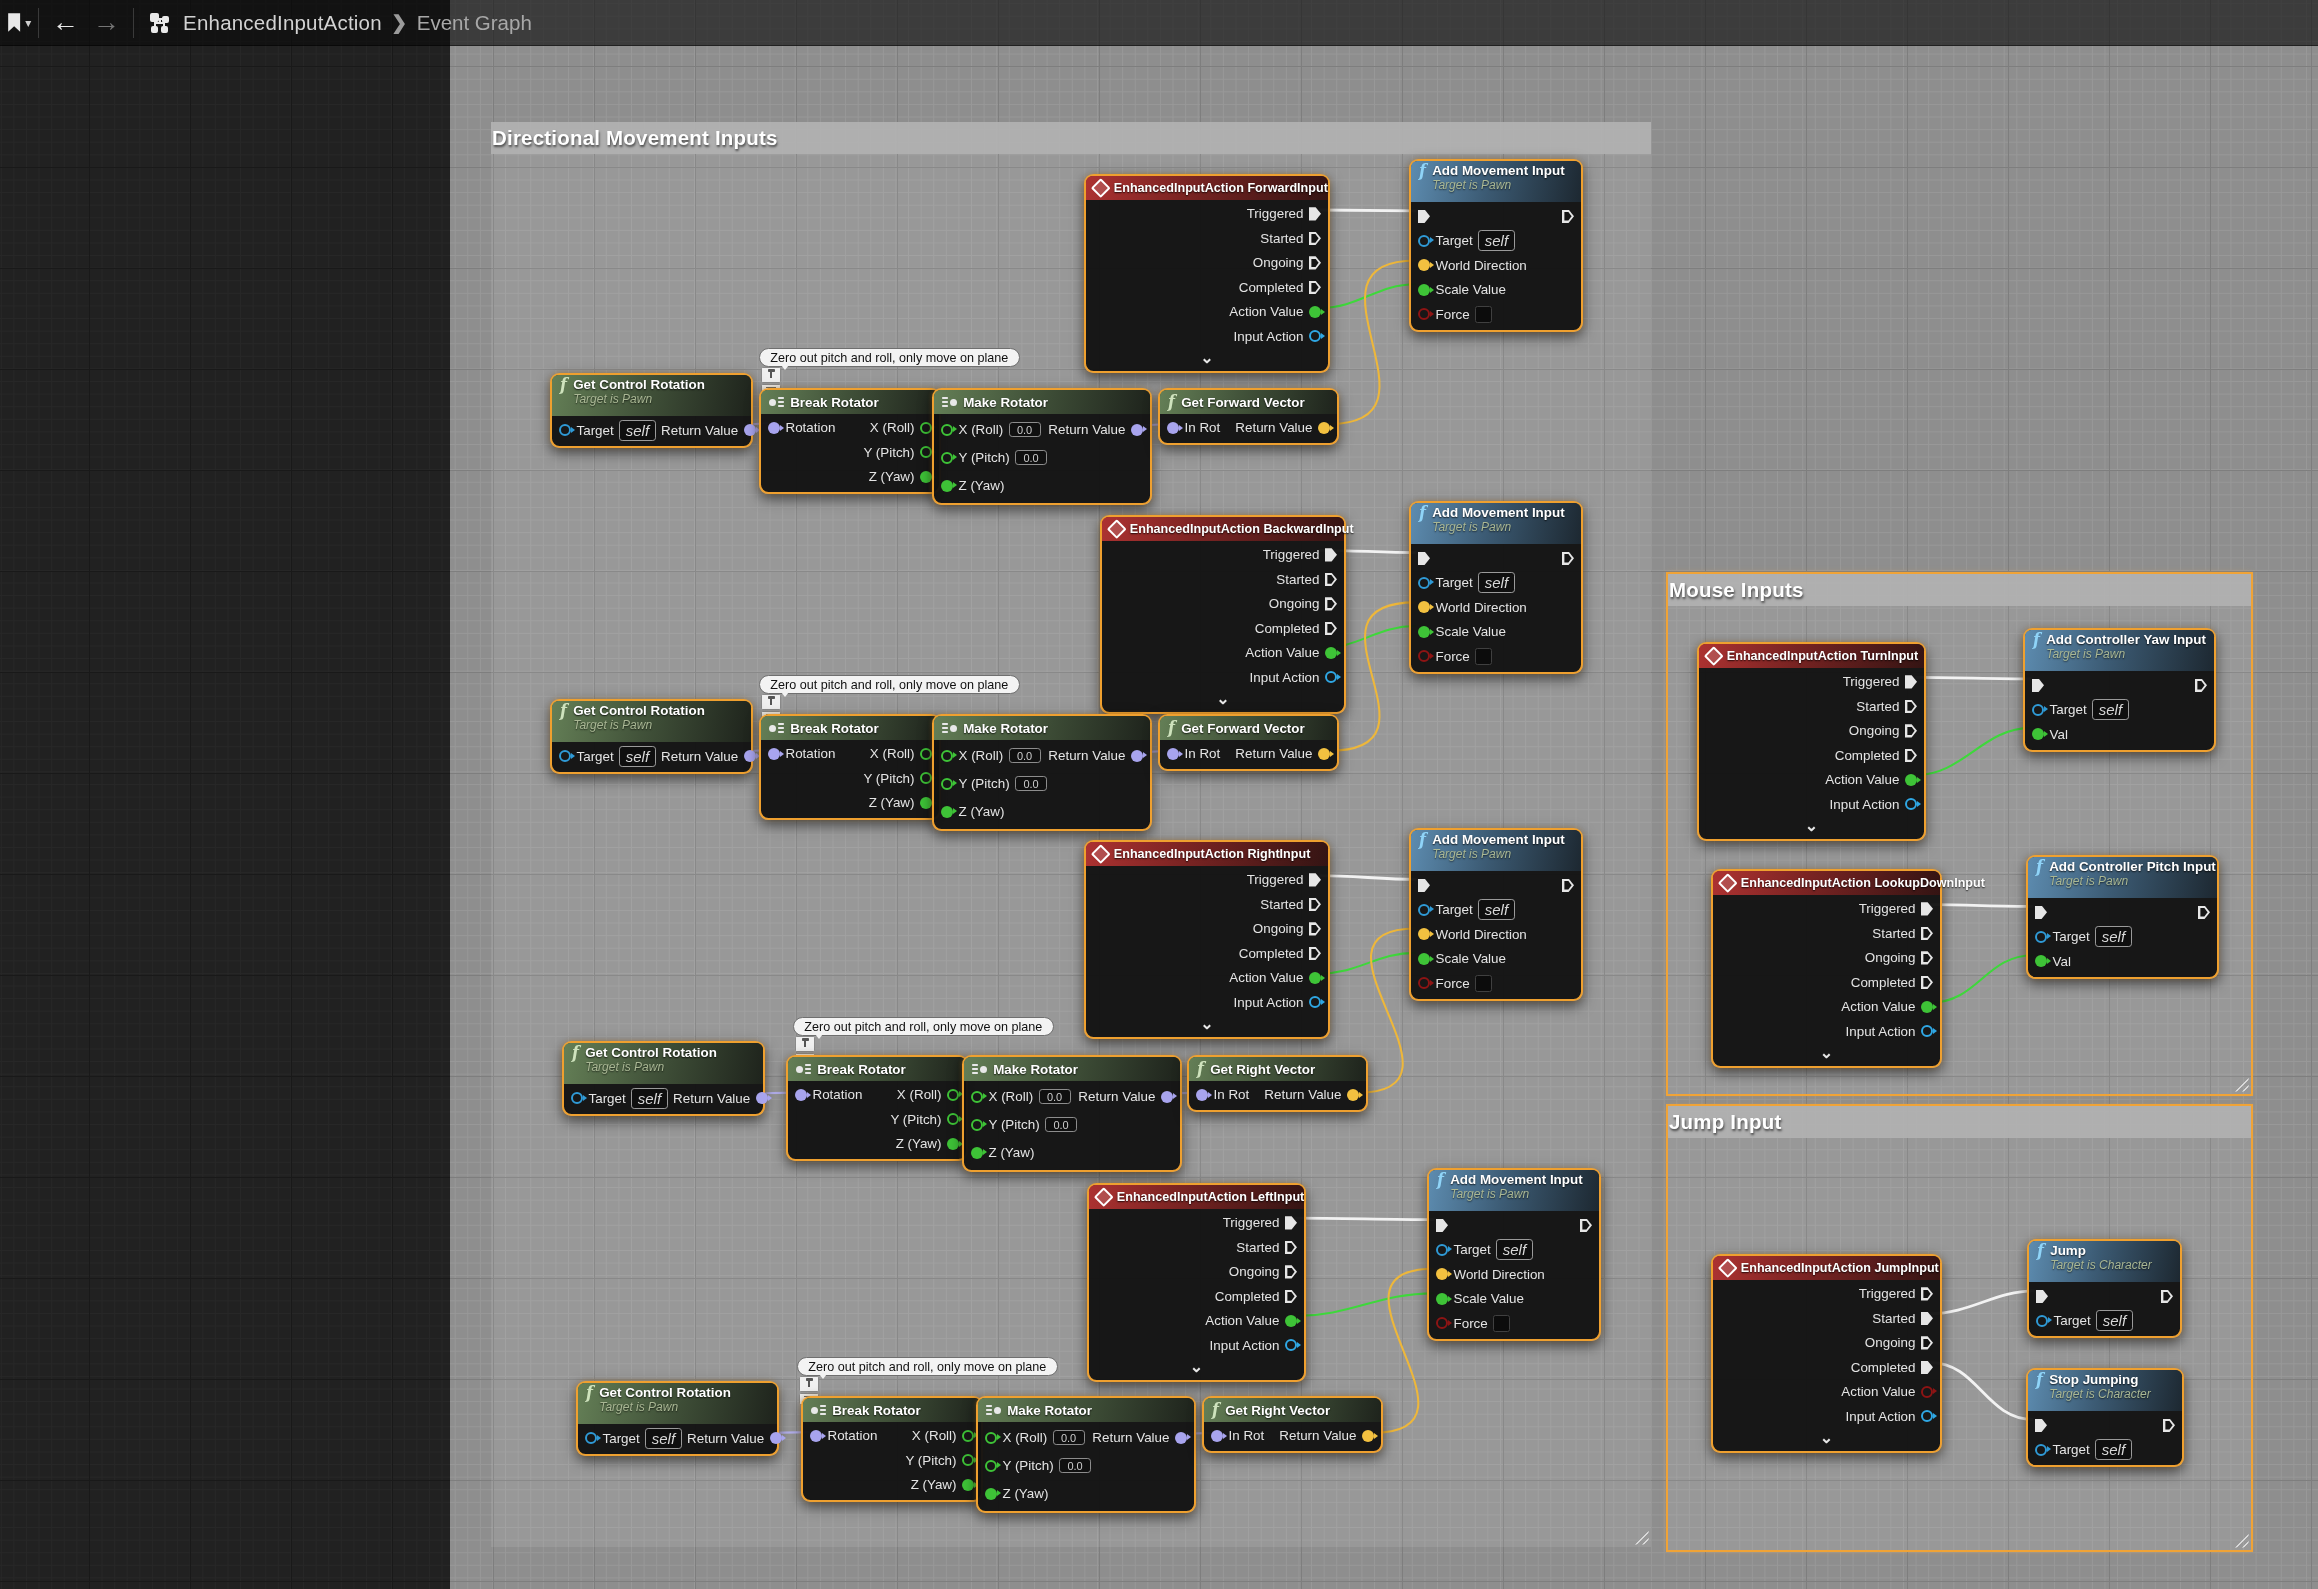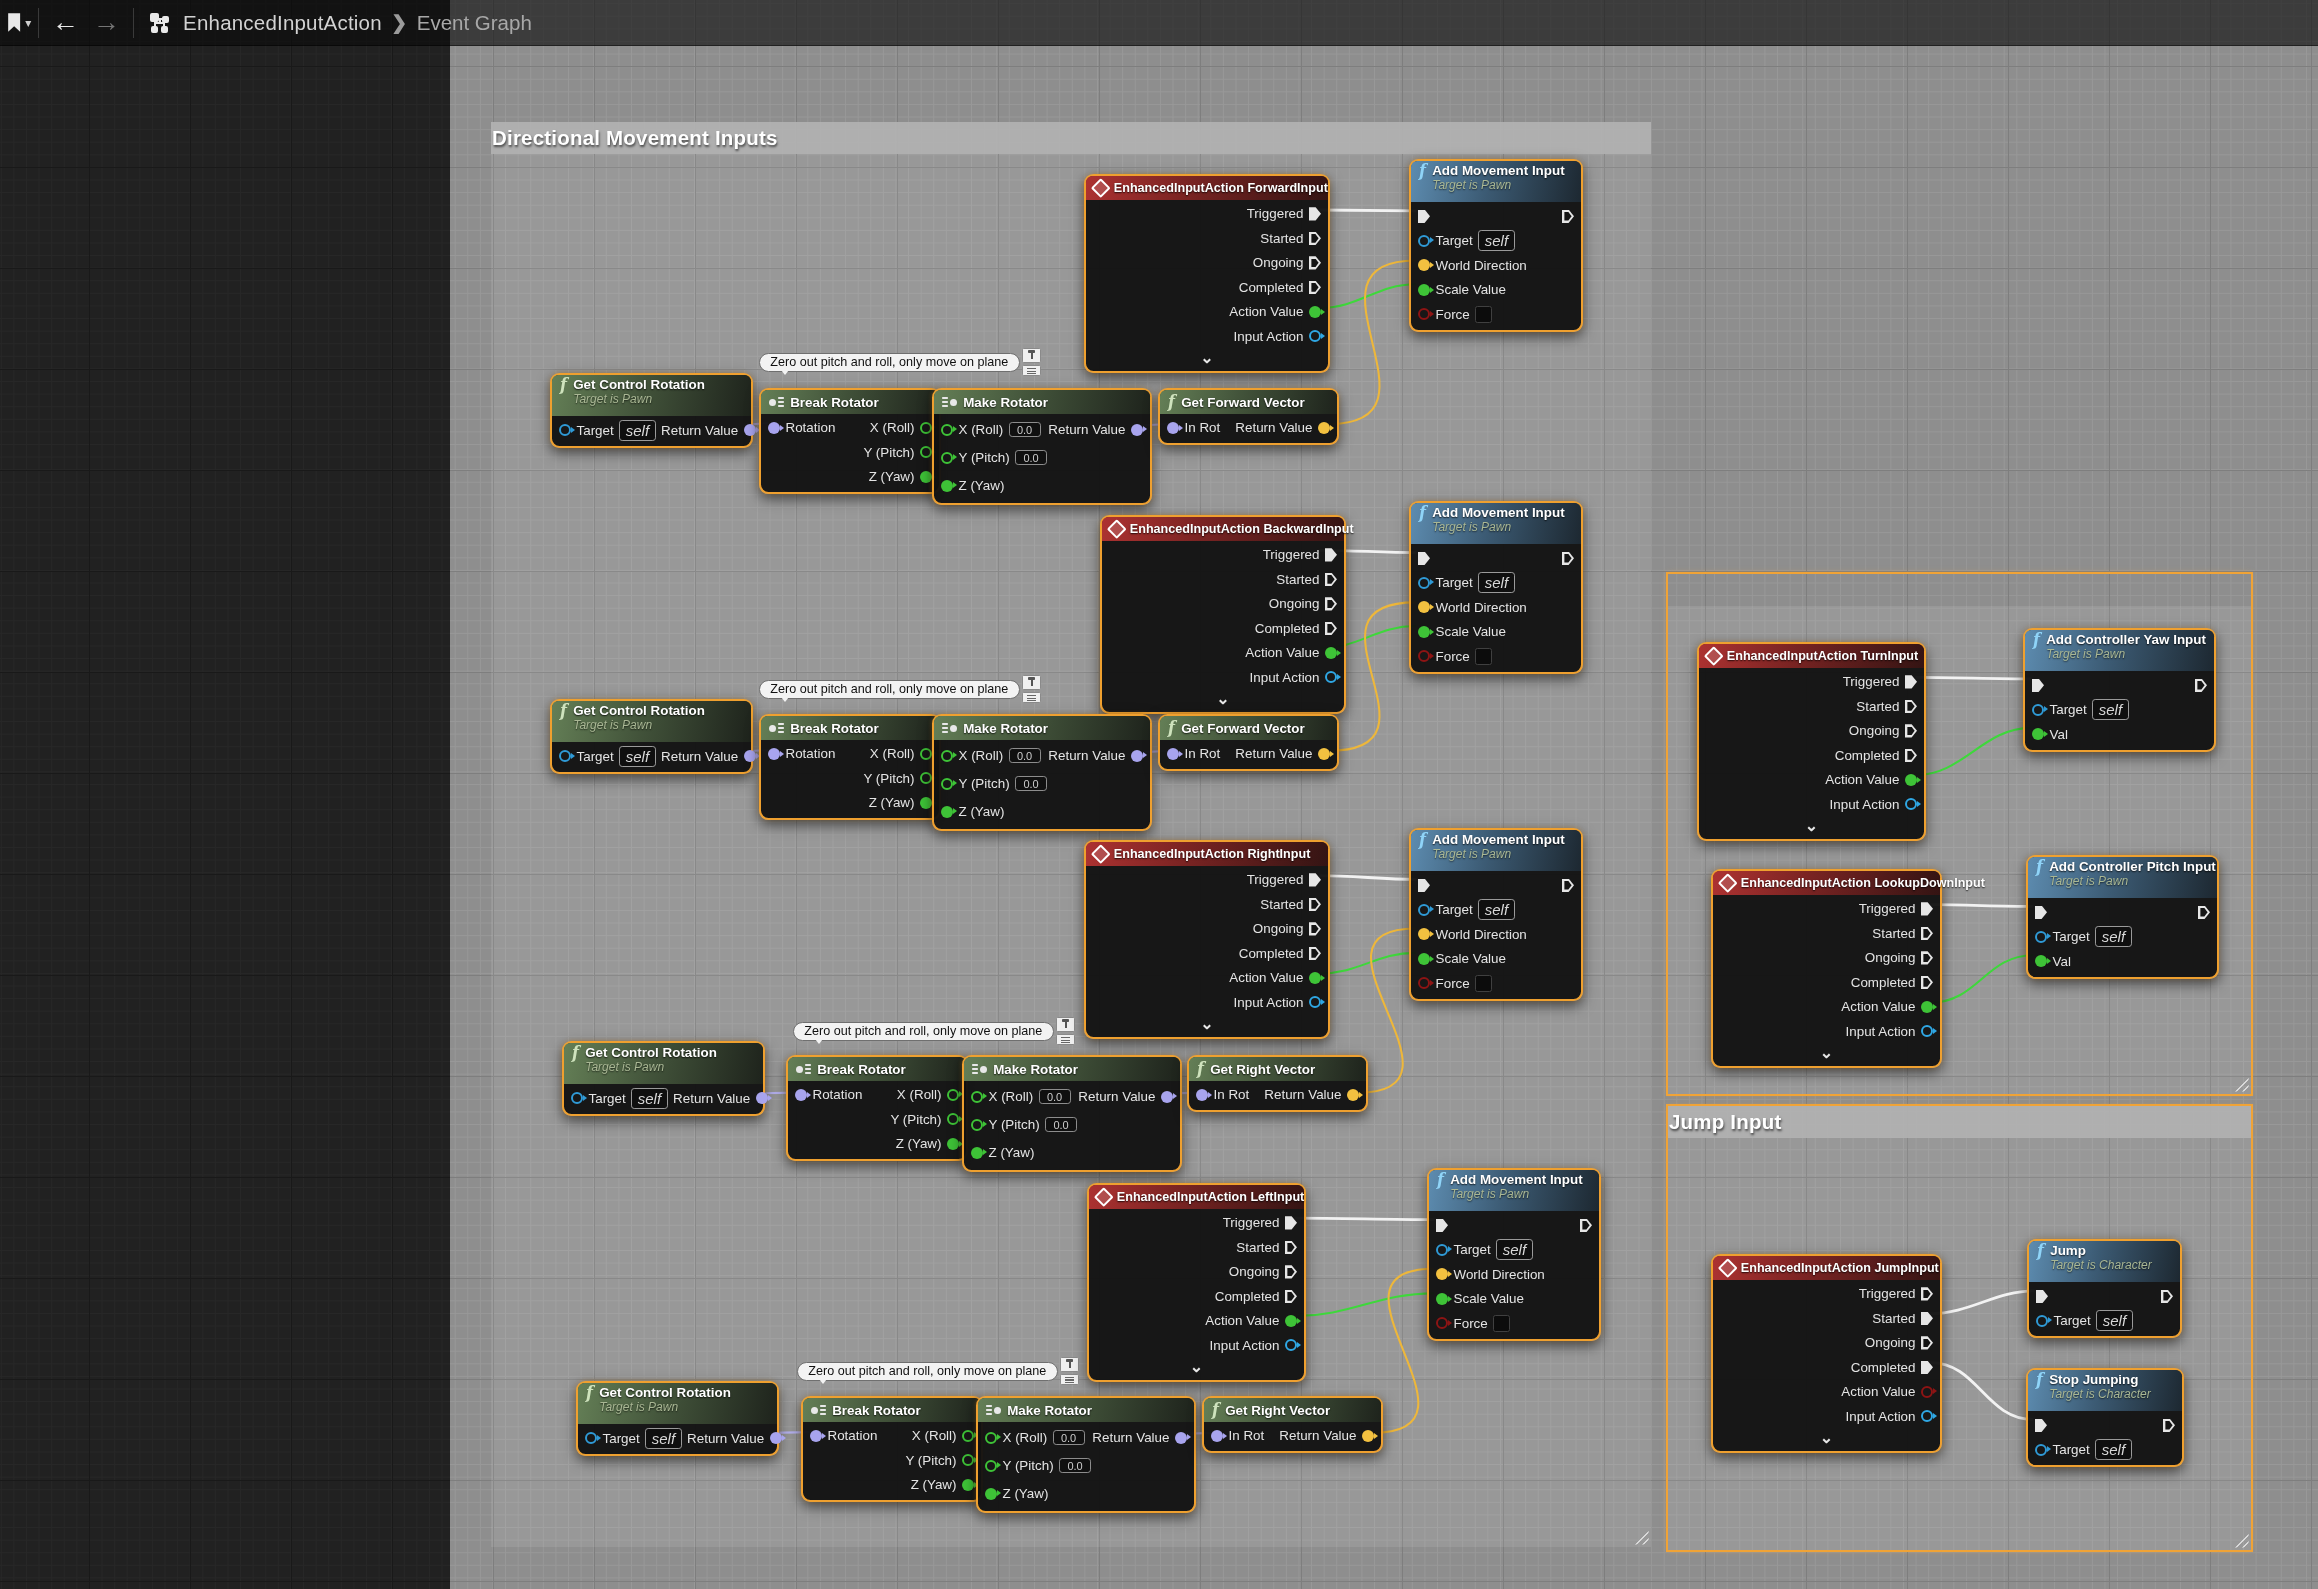--- a/index.html
+++ b/index.html
@@ -110,21 +110,21 @@
   .valbox{border:0.8px solid #8d8d8d;border-radius:3.2px;padding:0.8px 4.7px;font-size:11px;color:#cccccc;background:#101010;min-width:20.5px;text-align:center;}
   .checkbox{width:15px;height:15px;background:#0c0c0c;border:0.8px solid #404040;border-radius:2.4px;flex:none;}
 
   
   .sicon{display:inline-flex;align-items:center;gap:1.6px;flex:none;}
   .sdot{width:7px;height:7px;border-radius:50%;background:#e8e8e8;}
   .sbars{display:flex;flex-direction:column;gap:1.6px;}
   .sbars i{display:block;width:6.3px;height:2px;background:#e8e8e8;border-radius:0.8px;}
 
   
-  .bubble{position:absolute;z-index:6;display:flex;align-items:center;}
+  .bubble{position:absolute;z-index:6;display:flex;align-items:flex-start;flex-direction:column;}
   .pill{background:#f3f3f3;border:1.6px solid #6f6f6f;border-radius:12.6px;padding:1.6px 10.3px;
         font-size:12.6px;color:#101010;white-space:nowrap;position:relative;}
   .pill::after{content:"";position:absolute;left:20.5px;bottom:-8px;border:4.7px solid transparent;border-top:5.5px solid #f3f3f3;}
   .btools{margin-left:2.4px;display:flex;flex-direction:column;gap:1.6px;}
   .btool{width:17.4px;height:13.4px;background:#f0f0f0;border:0.8px solid #8a8a8a;border-radius:1.6px;
          display:flex;align-items:center;justify-content:center;}
   .pinGlyph{width:2.4px;height:7px;background:#555;position:relative;}
   .pinGlyph::before{content:"";position:absolute;top:-2.4px;left:-2.4px;width:7px;height:3.2px;background:#555;border-radius:0.8px;}
   .listGlyph{width:9.5px;height:6.3px;background:repeating-linear-gradient(#666 0 1.2px,transparent 1.2px 2.5px);}
 </style>
@@ -133,20 +133,21 @@
 
 <div class="canvas">
   <div class="marquee"></div>
 
   <div class="comment" style="left:491px;top:122px;width:1160px;height:1425px;">
     <div class="c-hd">Directional Movement Inputs</div>
     <div class="c-body"></div>
     <div class="rsz"></div>
   </div>
   <div class="comment selected" style="left:1668px;top:574px;width:583px;height:520px;">
+    <div class="c-hd">Mouse Inputs</div>
     <div class="c-body"></div>
     <div class="rsz"></div>
   </div>
   <div class="comment selected" style="left:1668px;top:1106px;width:583px;height:444px;">
     <div class="c-hd">Jump Input</div>
     <div class="c-body"></div>
     <div class="rsz"></div>
   </div>
 
   <svg class="wires" width="2319" height="1590" viewBox="0 0 2937 2014">

